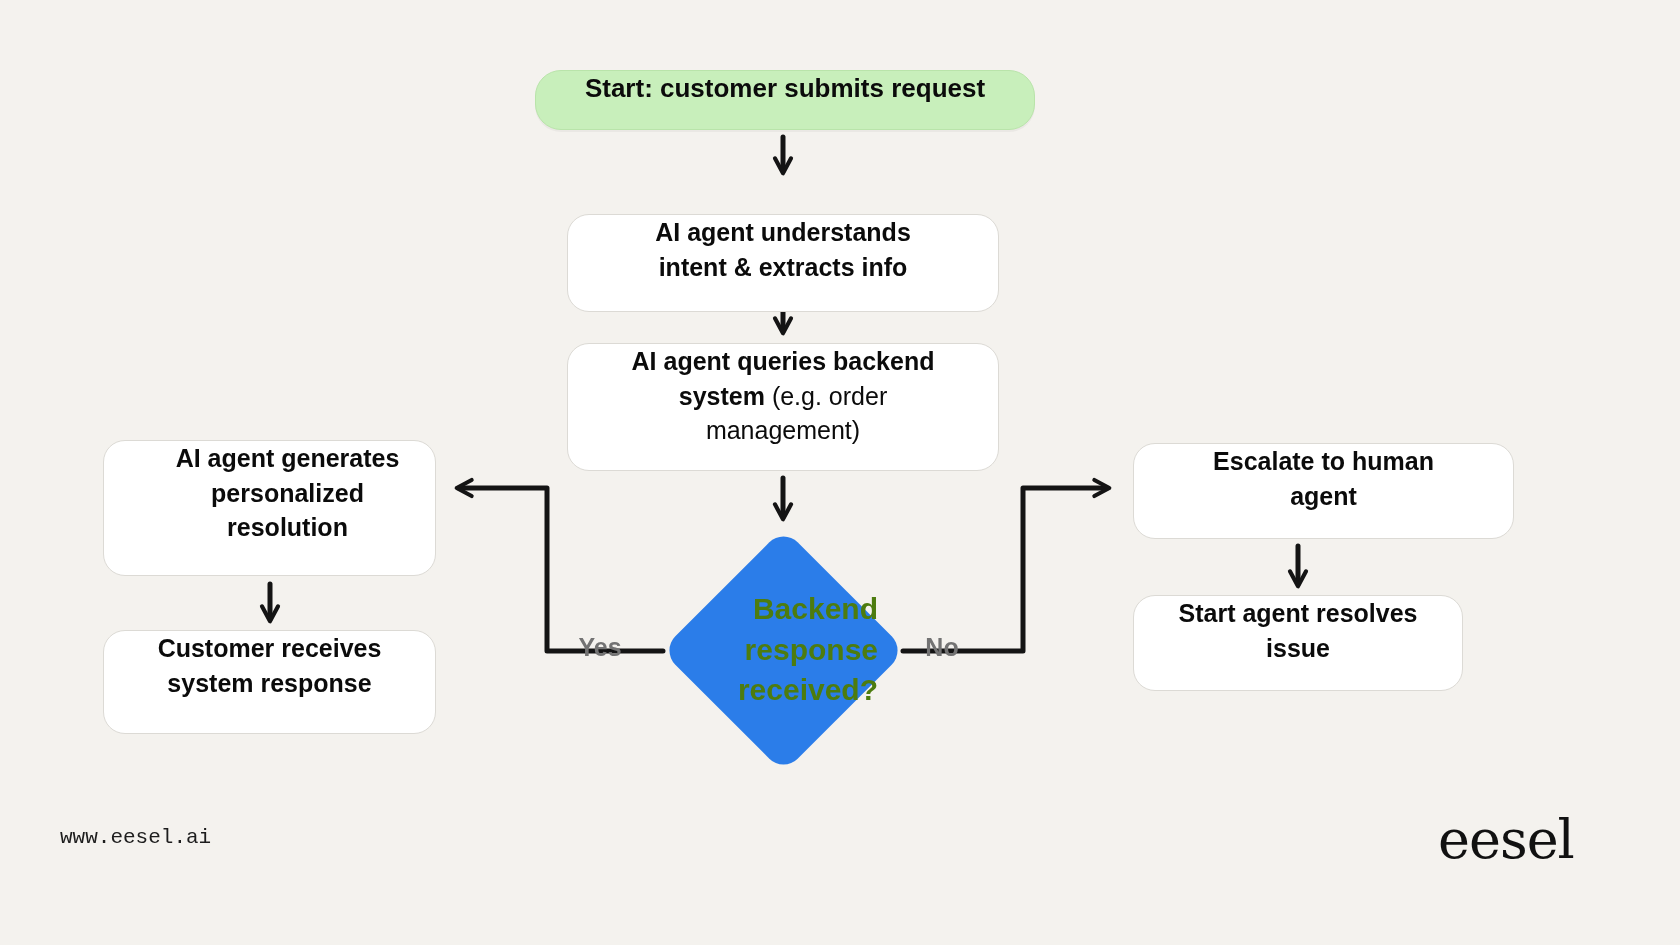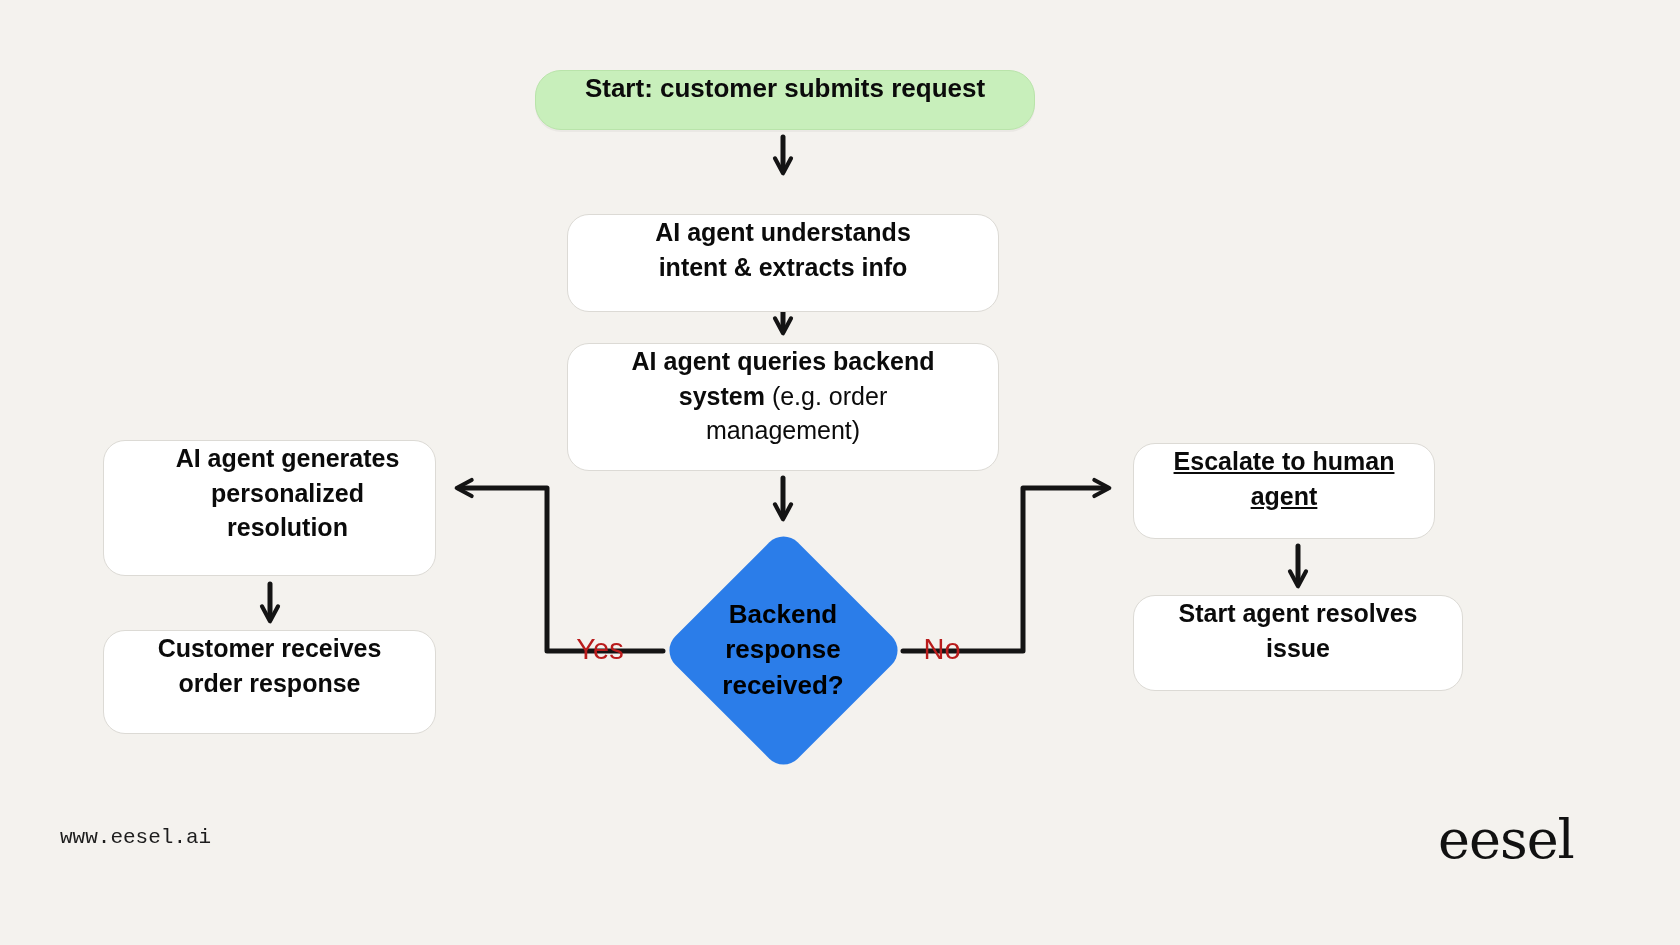--- a/index.html
+++ b/index.html
@@ -53,31 +53,31 @@
   }
   .diamond-label {
     position: absolute;
     left: 683px;
     top: 585px;
     width: 200px;
     height: 130px;
     display: flex;
     align-items: center;
     justify-content: center;
-    text-align: center;
-    color: #000000;
+    text-align: right;
+    color: #4d7c0f;
     font-weight: 700;
-    font-size: 26px;
+    font-size: 30px;
     line-height: 1.35;
   }
   .edge-label {
     position: absolute;
-    font-weight: 400;
-    font-size: 29px;
-    color: #b91c1c;
+    font-weight: 700;
+    font-size: 25px;
+    color: #737373;
     text-align: center;
   }
   .arrows {
     position: absolute;
     left: 0;
     top: 0;
     pointer-events: none;
   }
   .footer-url {
     position: absolute;
@@ -133,24 +133,24 @@
   <div class="diamond"></div>
   <div class="diamond-label">
     <span class="node-text" style="max-width:190px;">Backend response received?</span>
   </div>
 
   <div class="node rect" style="left:103px; top:440px; width:333px; height:136px;padding-left:36px;">
     <span class="node-text" style="max-width:260px;">AI agent generates personalized resolution</span>
   </div>
 
   <div class="node rect" style="left:103px; top:630px; width:333px; height:104px;">
-    <span class="node-text" style="max-width:260px;">Customer receives order response</span>
+    <span class="node-text" style="max-width:260px;">Customer receives system response</span>
   </div>
 
-  <div class="node rect" style="left:1133px; top:443px; width:302px; height:96px;text-decoration:underline;">
+  <div class="node rect" style="left:1133px; top:443px; width:381px; height:96px;">
     <span class="node-text" style="max-width:260px;">Escalate to human agent</span>
   </div>
 
   <div class="node rect" style="left:1133px; top:595px; width:330px; height:96px;">
     <span class="node-text" style="max-width:240px;">Start agent resolves issue</span>
   </div>
 
   <div class="edge-label" style="left:560px; top:633px; width:80px;">Yes</div>
   <div class="edge-label" style="left:902px; top:633px; width:80px;">No</div>
 

